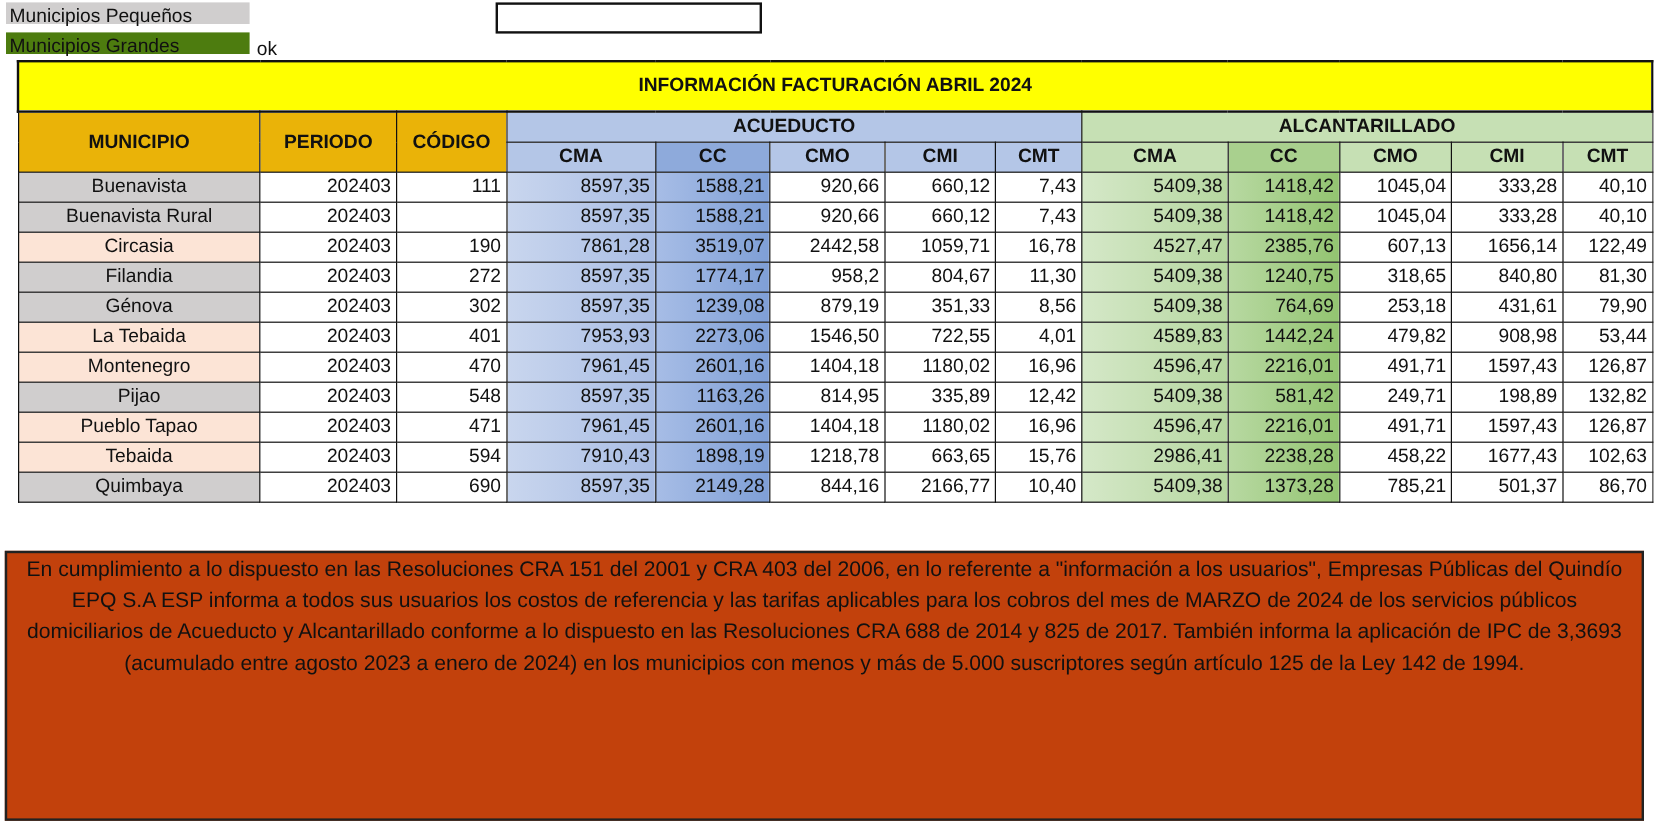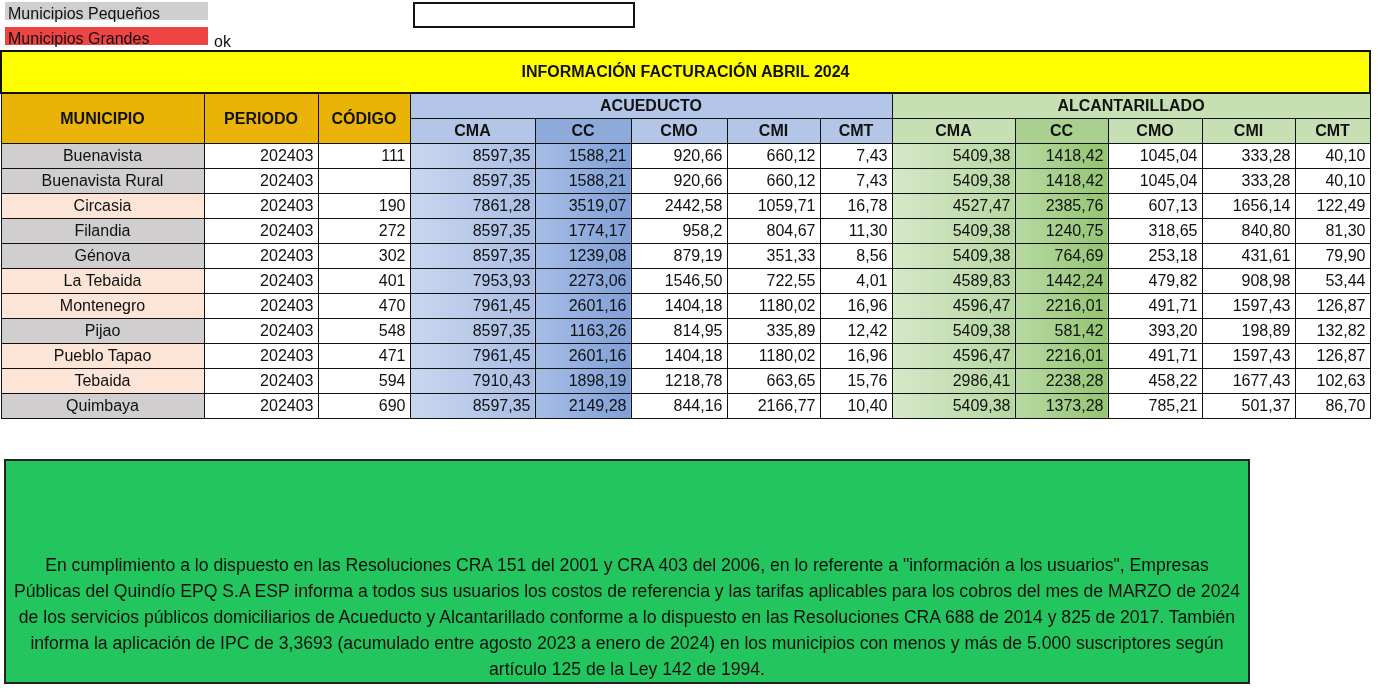--- a/index.html
+++ b/index.html
@@ -2,27 +2,27 @@
 <html><head>
 <meta charset="utf-8">
 <style>
   html, body { margin:0; padding:0; background:#ffffff; }
   body { width:1378px; height:692px; position:relative; overflow:hidden;
          font-family:"Liberation Sans", "DejaVu Sans", sans-serif; color:#111; }
   .legend-row { position:absolute; left:5px; height:23px; line-height:23px; font-size:16px; }
   .legend-label { position:absolute; left:0; width:200px; padding-left:3px; height:18px; }
   .legend-value { position:absolute; left:206px; width:40px; height:23px;margin-top:28px; }
   .legend-small .legend-label { background:#d0cece; }
-  .legend-large .legend-label { background:#ef4444; }
+  .legend-large .legend-label { background:#4d7c0f; }
   .legend-large .legend-value { background:#fce4d6; width:22px; padding-left:3px; }
   .legend-small .legend-value { padding-left:3px; }
   .empty-box { position:absolute; left:413px; top:2px; width:218px; height:22px;
                border:2px solid #111; background:#fff; }
 
-  table.tarifas { position:absolute; left:0; top:50px; border-collapse:collapse;
+  table.tarifas { position:absolute; left:14px; top:50px; border-collapse:collapse;
                   table-layout:fixed; font-size:16px; }
   table.tarifas td, table.tarifas th { border:1.5px solid #111; padding:0 4px; height:24px;
                   white-space:nowrap; overflow:hidden; }
   table.tarifas th { font-weight:bold; text-align:center; }
   .title-cell { background:#ffff00; height:40px !important; font-size:16px; border:2px solid #111 !important; }
   .hdr-white { background:#eab308; }
   .acu-group { background:#b4c6e7; }
   .acu-light { background:#b4c6e7; }
   .acu-dark  { background:#8eaadb; }
   .alc-group { background:#c6e0b4; }
@@ -30,23 +30,23 @@
   .alc-dark  { background:#a9d08e; }
   td.num { text-align:right; }
   td.mun { text-align:center; }
   tr.small td.mun { background:#d0cece; }
   tr.large td.mun { background:#fce4d6; }
   td.acu-cma { background:linear-gradient(90deg,#c9d6ee,#a9bde4); }
   td.acu-cc  { background:linear-gradient(90deg,#a7bde6,#7f9fd6); }
   td.alc-cma { background:linear-gradient(90deg,#d5e8c8,#b6d7a0); }
   td.alc-cc  { background:linear-gradient(90deg,#b8d9a2,#93c471); }
 
-  .notice { position:absolute; left:4px; top:459px; width:1246px; height:225px;
-            background:#22c55e; border:2px solid #222; box-sizing:border-box;
-            display:flex; align-items:flex-end; justify-content:center; }
+  .notice { position:absolute; left:4px; top:459px; width:1366px; height:225px;
+            background:#c2410c; border:2px solid #222; box-sizing:border-box;
+            display:flex; align-items:flex-start; justify-content:center; }
   .notice p { margin:0; padding:0 6px; text-align:center; font-size:17.6px; line-height:26px; }
 </style>
 </head>
 <body>
 
 <div class="legend-row legend-small" style="top:2px;">
   <span class="legend-label">Municipios Pequeños</span>
   <span class="legend-value">ok</span>
 </div>
 <div class="legend-row legend-large" style="top:27px;">
@@ -205,21 +205,21 @@
         <td class="mun">Pijao</td>
         <td class="num">202403</td>
         <td class="num">548</td>
         <td class="num acu-cma">8597,35</td>
         <td class="num acu-cc">1163,26</td>
         <td class="num">814,95</td>
         <td class="num">335,89</td>
         <td class="num">12,42</td>
         <td class="num alc-cma">5409,38</td>
         <td class="num alc-cc">581,42</td>
-        <td class="num">393,20</td>
+        <td class="num">249,71</td>
         <td class="num">198,89</td>
         <td class="num">132,82</td>
       </tr>
       <tr class="large">
         <td class="mun">Pueblo Tapao</td>
         <td class="num">202403</td>
         <td class="num">471</td>
         <td class="num acu-cma">7961,45</td>
         <td class="num acu-cc">2601,16</td>
         <td class="num">1404,18</td>

